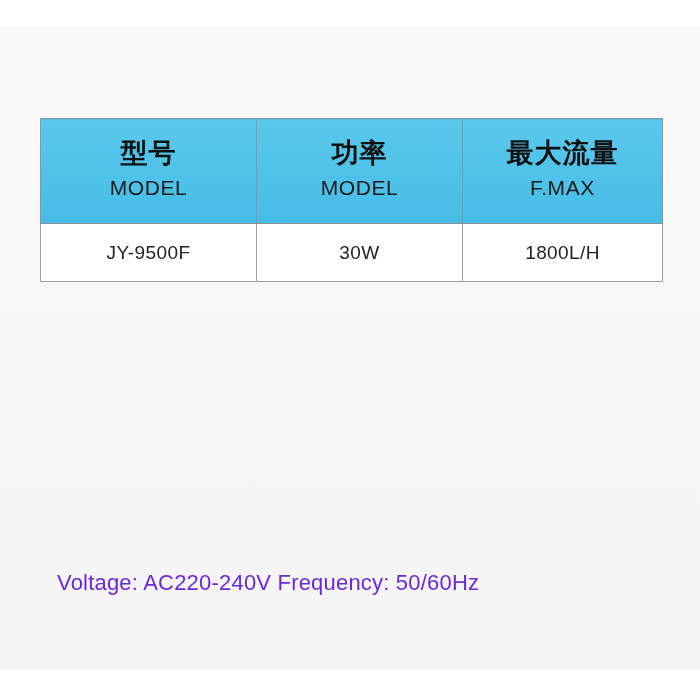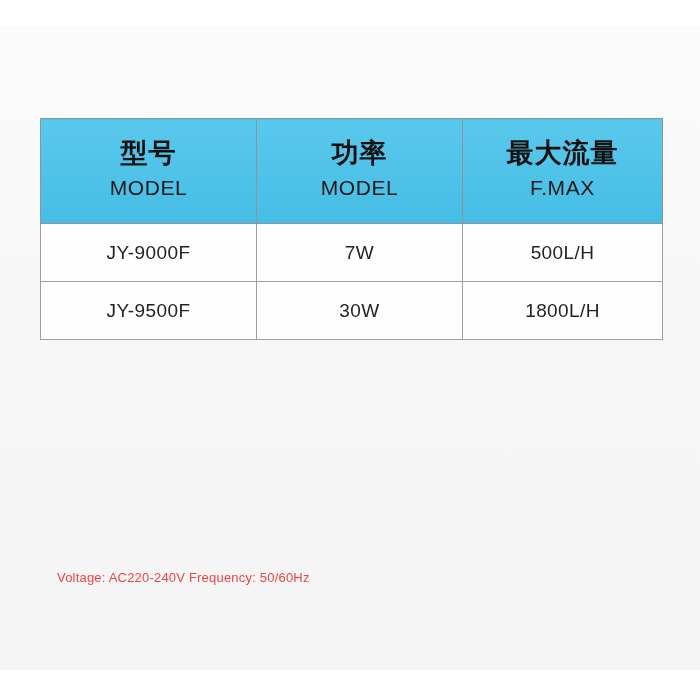--- a/index.html
+++ b/index.html
@@ -94,22 +94,22 @@
     background: #fefefe;
   }
   col.c-model { width: 216px; }
   col.c-watt  { width: 206px; }
   col.c-fmax  { width: 200px; }
 
   #footnote {
     position: absolute;
     left: 57px;
     top: 570px;
-    font-size: 13px;
-    color: #ef4444;
+    font-size: 22px;
+    color: #6d28d9;
     letter-spacing: 0.2px;
     white-space: nowrap;
   }
 </style>
 </head>
 <body>
 
 <div id="page">
   <div id="paper"></div>
 
@@ -131,25 +131,20 @@
             <span class="en">MODEL</span>
           </th>
           <th>
             <span class="cn">最大流量</span>
             <span class="en">F.MAX</span>
           </th>
         </tr>
       </thead>
       <tbody>
         <tr>
-          <td>JY-9000F</td>
-          <td>7W</td>
-          <td>500L/H</td>
-        </tr>
-        <tr>
           <td>JY-9500F</td>
           <td>30W</td>
           <td>1800L/H</td>
         </tr>
       </tbody>
     </table>
   </div>
 
   <div id="footnote">Voltage: AC220-240V Frequency: 50/60Hz</div>
 </div>

